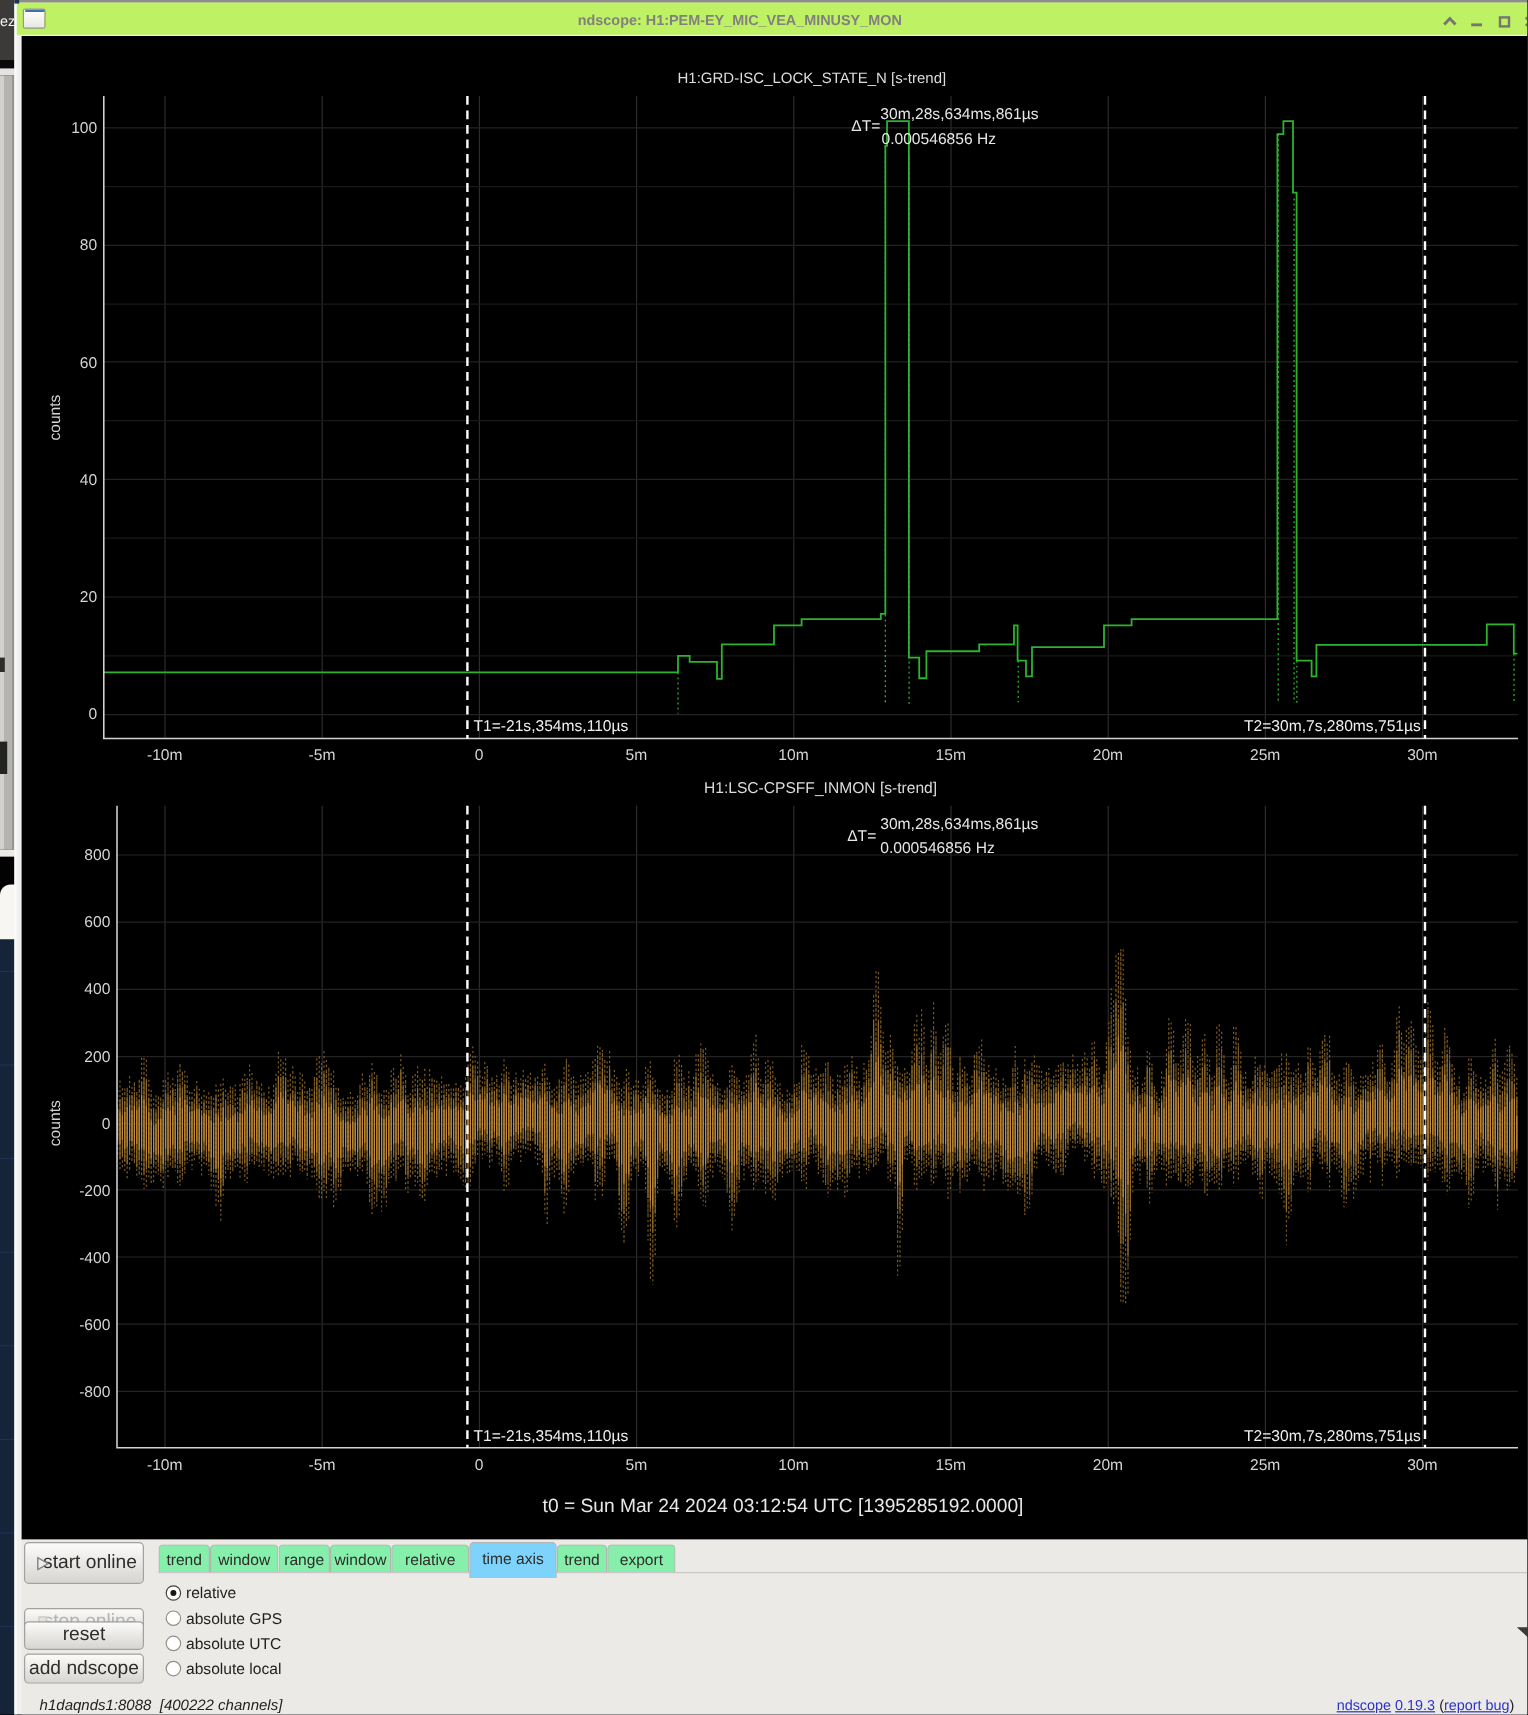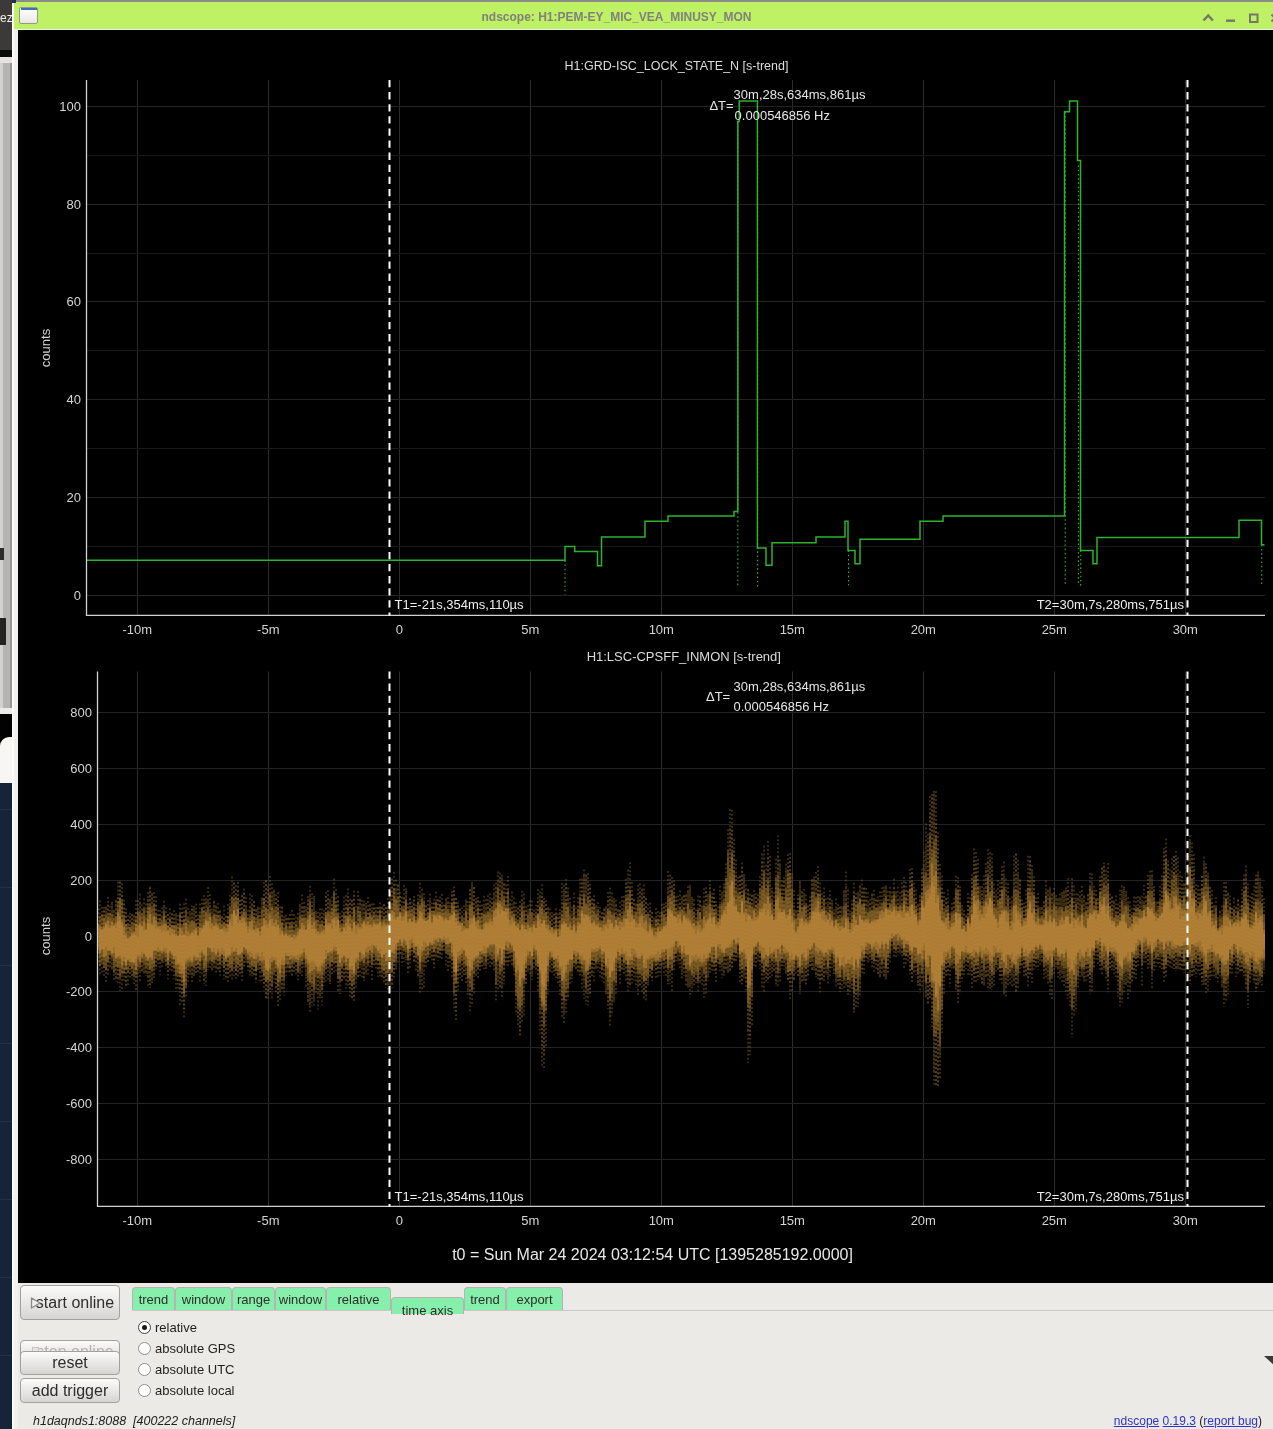--- a/index.html
+++ b/index.html
@@ -35,21 +35,21 @@
  border-radius:4px;font-size:16px;color:#2f2d2a;text-align:center;}
 #b1{top:2px;height:35px;line-height:33px;padding-left:10px;}
 #b2{top:57px;height:24px;line-height:22px;color:#b5b3af;padding-left:10px;}
 #b3{top:68px;height:24px;line-height:22px;}
 #b4{top:94.5px;height:25px;line-height:23px;}
 #sq{width:7px;height:7px;border:1.5px solid #c7c6c2;background:#e4e3e0;}
 
 .tab{top:4px;height:23px;background:#86efac;border:1px solid #b6b4b0;border-bottom:none;
  border-top-left-radius:4px;border-top-right-radius:4px;font-size:13px;color:#2f2d2a;text-align:center;line-height:23px;}
 #paneline{left:114px;top:27px;width:1141px;height:1px;background:#c9c7c3;}
-#tabsel{top:14px;height:17px;background:#86efac;z-index:3;}
+#tabsel{top:2px;height:30px;background:#7dd3fc;z-index:3;}
 
 .rad{width:13px;height:13px;border-radius:50%;background:#fff;border:1px solid #908f8b;}
 .radsel{width:13px;height:13px;border-radius:50%;background:#fff;border:1px solid #44423e;}
 .raddot{left:3px;top:3px;width:5px;height:5px;border-radius:50%;background:#1a1916;}
 .rlab{font-size:13px;color:#211f1c;}
 #vtri{left:1246px;top:73px;width:0;height:0;border-left:11px solid transparent;border-right:11px solid transparent;border-top:10px solid #3b3a37;}
 
 #stat{left:15px;top:131px;font-size:12.5px;color:#22211e;font-style:italic;}
 #statr{right:11px;top:131px;font-size:12px;color:#22211e;}
 #statr span{position:static;color:#2a35c8;text-decoration:underline;}
@@ -183,21 +183,21 @@
           <text x="634.5" y="1230" font-size="16px" text-anchor="middle" fill="#e8e8e8">t0 = Sun Mar 24 2024 03:12:54 UTC [1395285192.0000]</text>
         </g>
       </svg>
     </div>
     <div id="ctrl">
       <div class="btn" id="b1"><svg style="position:absolute;left:8px;top:10px" width="14" height="14" viewBox="0 0 14 14">
             <path d="M2.5 2 L11 7 L2.5 12 Z" fill="#efeeeb" stroke="#8a8986" stroke-width="1.3" stroke-linejoin="round"></path>
           </svg>start online</div>
       <div class="btn" id="b2"><div id="sq" style="left:11px;top:6px"></div>stop online</div>
       <div class="btn" id="b3">reset</div>
-      <div class="btn" id="b4">add trigger</div>
+      <div class="btn" id="b4">add ndscope</div>
       <div id="paneline"></div>
       <div class="tab" style="left:114px;width:43px">trend</div>
       <div class="tab" style="left:157px;width:57px">window</div>
       <div class="tab" style="left:214px;width:43px">range</div>
       <div class="tab" style="left:257px;width:51px">window</div>
       <div class="tab" style="left:308px;width:65px">relative</div>
       <div class="tab" id="tabsel" style="left:373px;width:73px;line-height:26px">time axis</div>
       <div class="tab" style="left:446px;width:42px">trend</div>
       <div class="tab" style="left:488px;width:57px">export</div>
       <div class="radsel" style="left:120px;top:38px">

